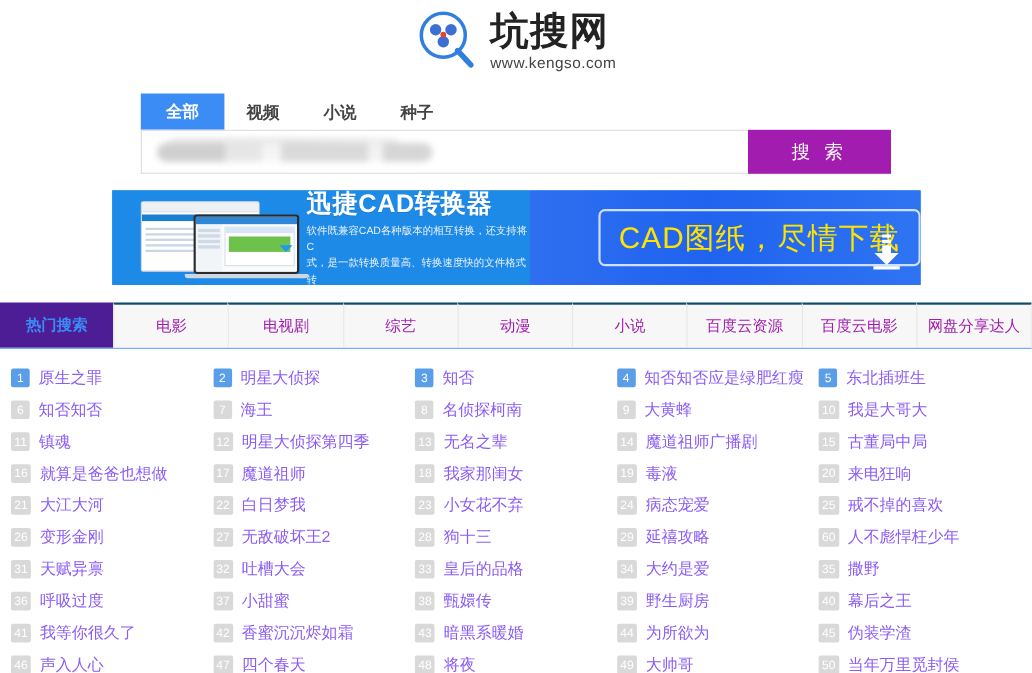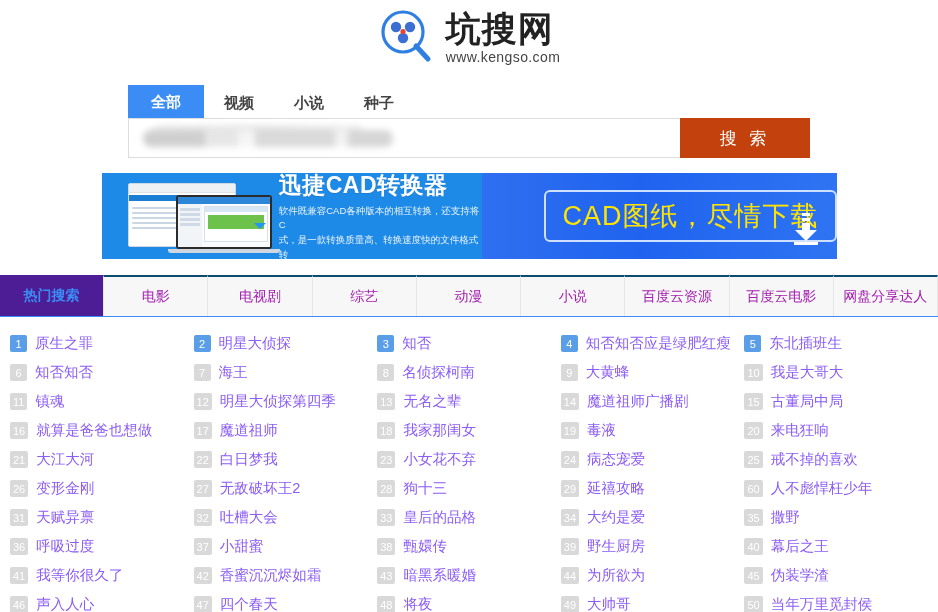--- a/index.html
+++ b/index.html
@@ -75,21 +75,21 @@
   .blur-ph2 {
     position: absolute;
     left: 24px; top: 6px;
     width: 210px; height: 12px;
     border-radius: 6px;
     background: linear-gradient(90deg, rgba(235,235,235,.85), rgba(222,222,222,.7), rgba(238,238,238,.85));
     filter: blur(3px);
   }
   .search-btn {
     width: 130px;
-    background: #c2410c;
+    background: #a21caf;
     color: #fff;
     font-size: 17px;
     letter-spacing: 4px;
     display: flex;
     align-items: center;
     justify-content: center;
     cursor: pointer;
     border: none;
     font-family: inherit;
   }

